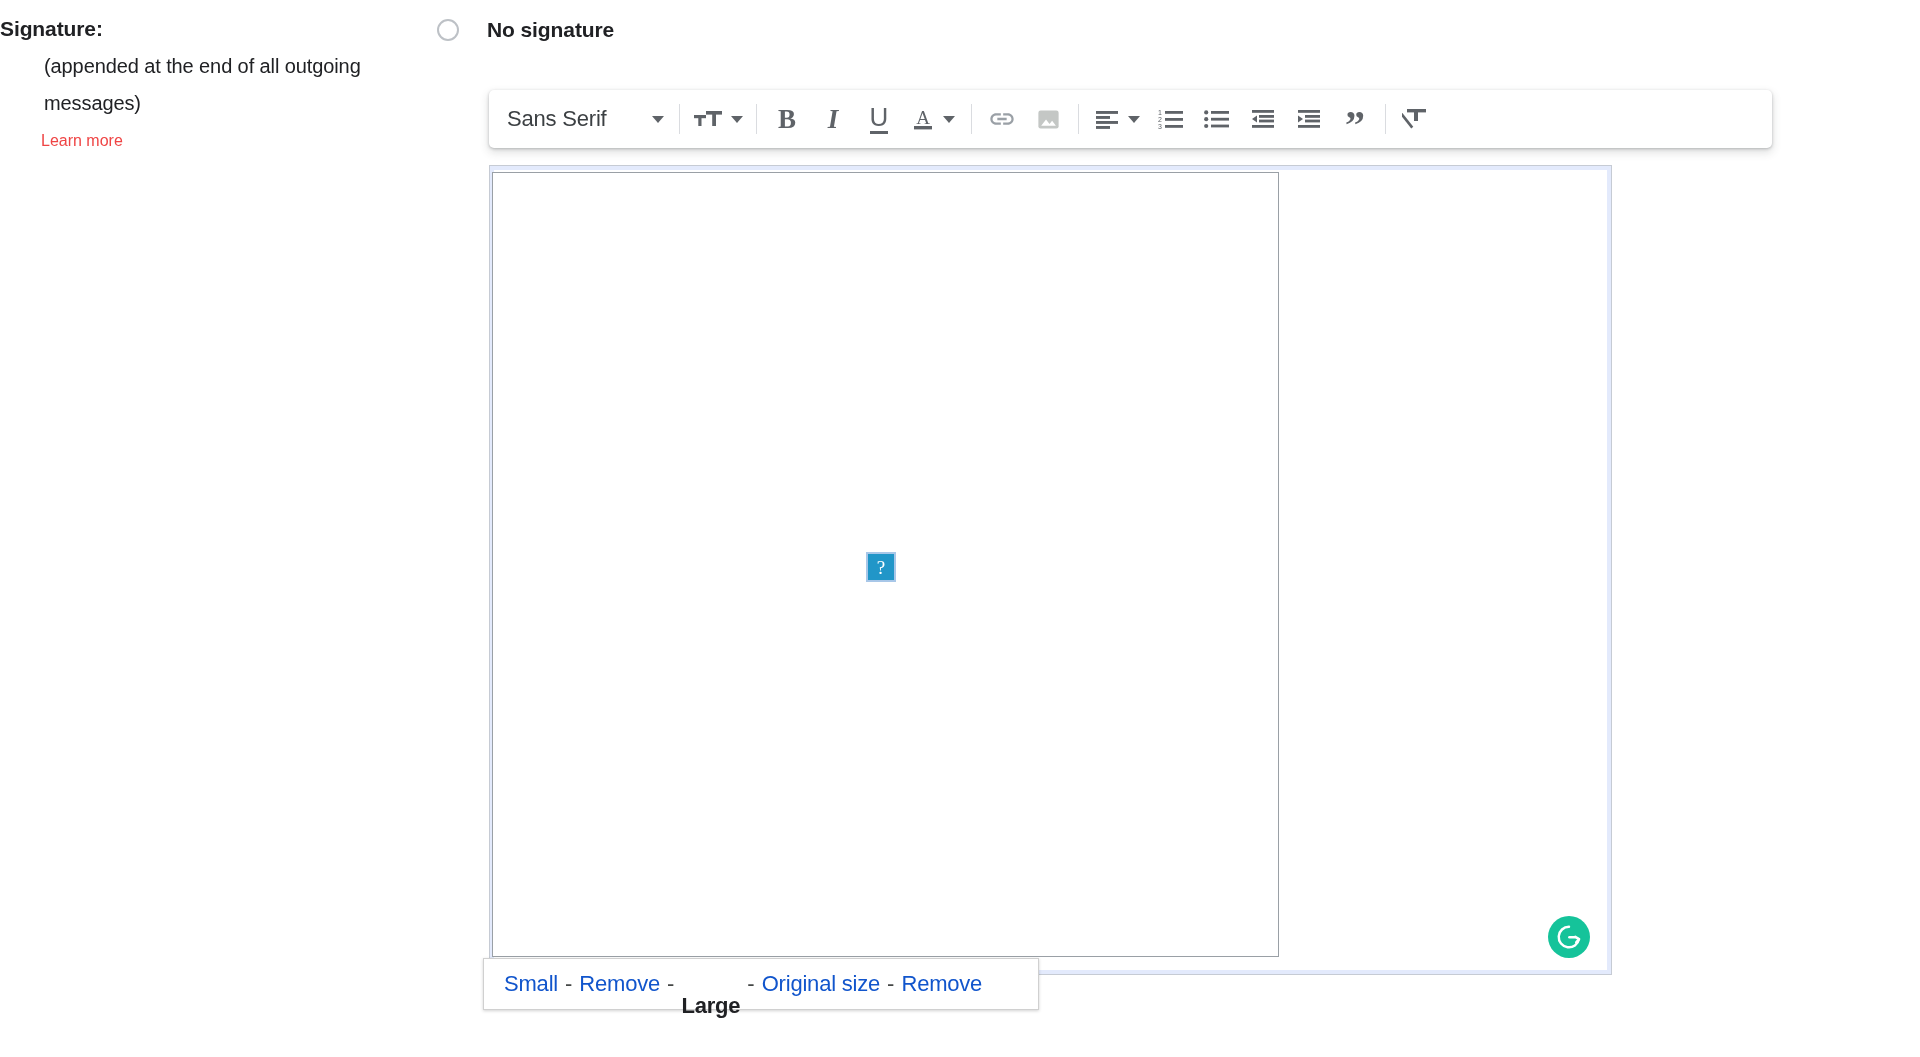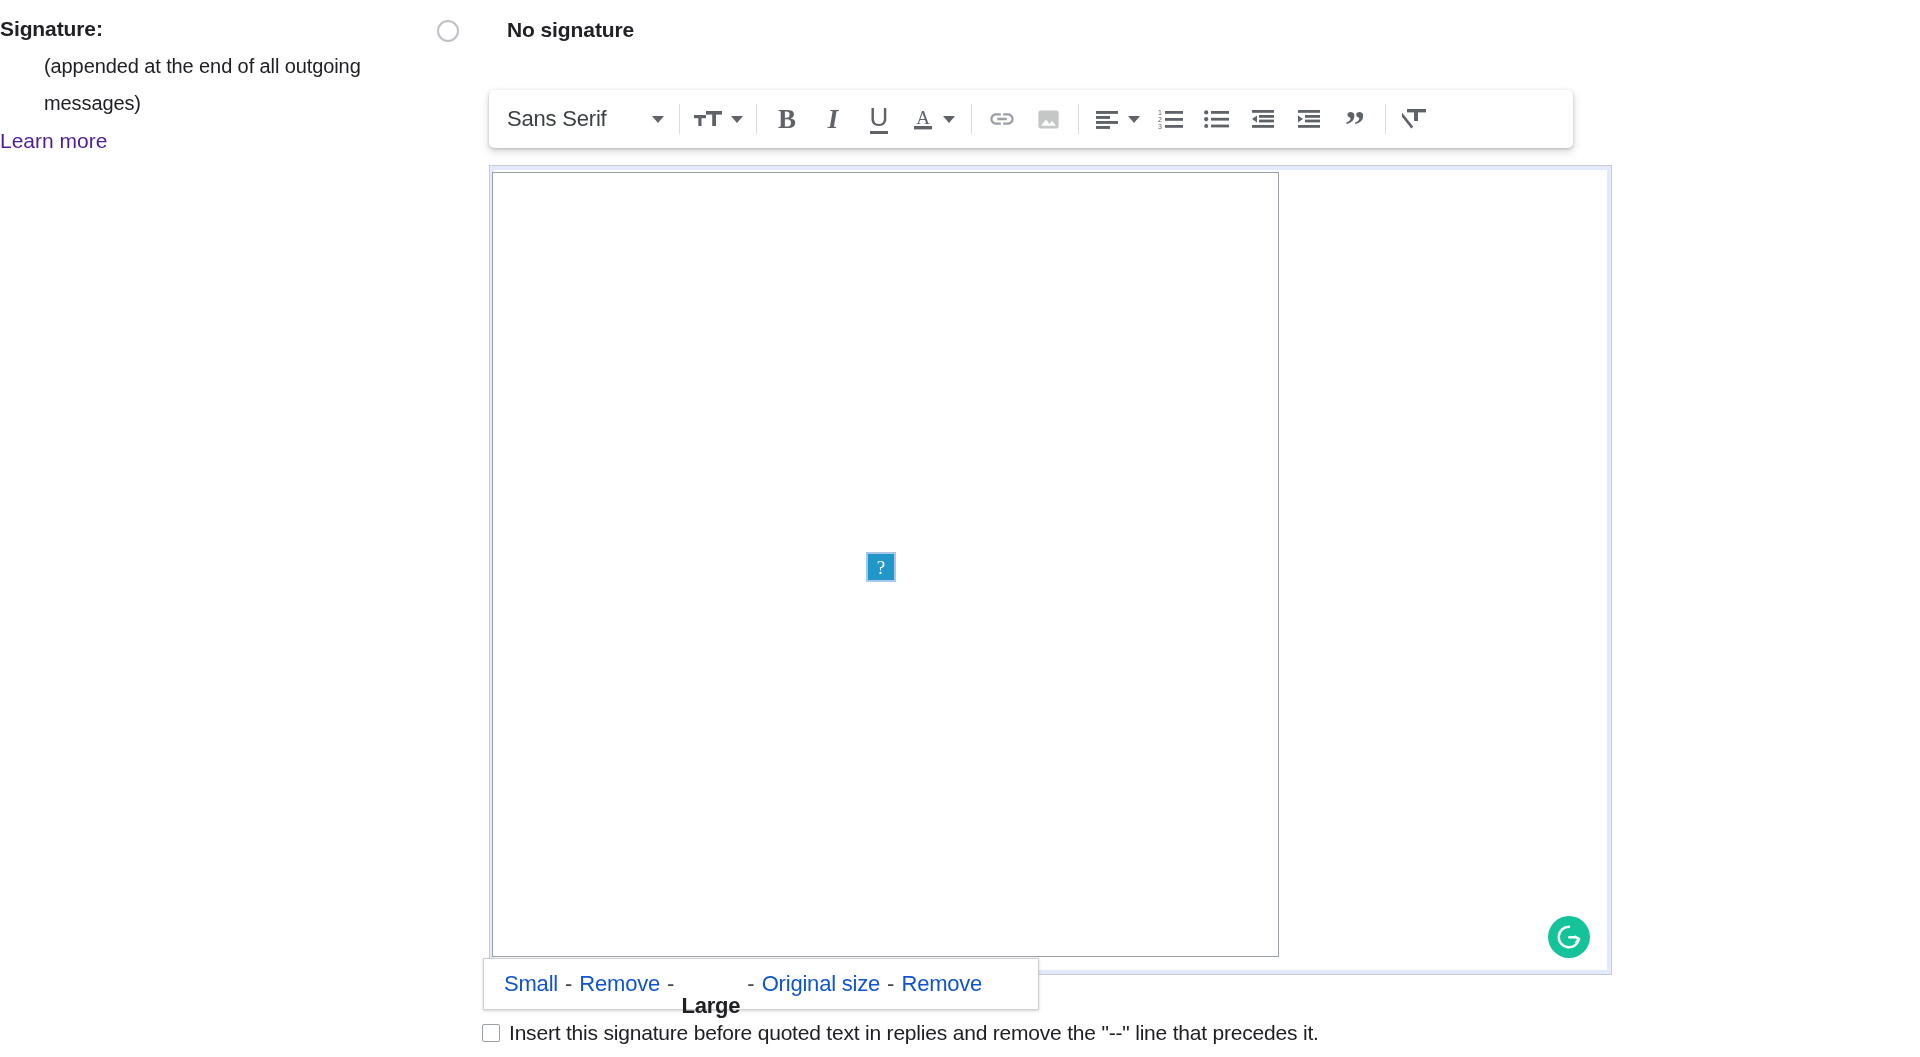--- a/index.html
+++ b/index.html
@@ -35,36 +35,36 @@
     letter-spacing: -0.1px;
   }
   .label-sub {
     font-size: 20px;
     color: #202124;
     line-height: 37px;
     letter-spacing: -0.1px;
     padding-left: 44px;
   }
   .learn-more {
-    font-size: 21px;
-    color: #4c1d95;
+    font-size: 16px;
+    color: #ef4444;
     line-height: 37px;
     cursor: pointer;
     text-decoration: none;
     display: inline-block;
+    margin-left: 41px;
   }
 
   
   .radio-row-1 {
     position: absolute;
     left: 437px;
     top: 18px;
     display: flex;
-    align-items: flex-end;
-    gap: 20px;
+    align-items: center;
   }
   .radio {
     width: 22px;
     height: 22px;
     border-radius: 50%;
     border: 2px solid #bdc1c6;
     background: #ffffff;
     cursor: pointer;
     flex: 0 0 auto;
   }
@@ -96,21 +96,21 @@
     position: absolute;
     left: 437px;
     top: 78px;
   }
 
   
   .toolbar {
     position: absolute;
     left: 489px;
     top: 90px;
-    width: 1084px;
+    width: 1283px;
     height: 58px;
     background: #ffffff;
     border-radius: 5px;
     box-shadow: 0 1px 3px rgba(60,64,67,0.30), 0 4px 9px 1px rgba(60,64,67,0.15);
     display: flex;
     align-items: center;
     padding: 0 8px;
     z-index: 6;
   }
   .tb-item {
@@ -469,18 +469,14 @@
     <span class="dash">-</span>
     <span class="opt">Remove</span>
     <span class="dash">-</span>
     <span class="opt current">Large</span>
     <span class="dash">-</span>
     <span class="opt">Original size</span>
     <span class="dash">-</span>
     <span class="opt">Remove</span>
   </div>
 
-  <div class="bottom-row">
-    <span class="cbox"></span>
-    <span class="bottom-label">Insert this signature before quoted text in replies and remove the "--" line that precedes it.</span>
-  </div>
 
 </div>
 
 </body></html>

